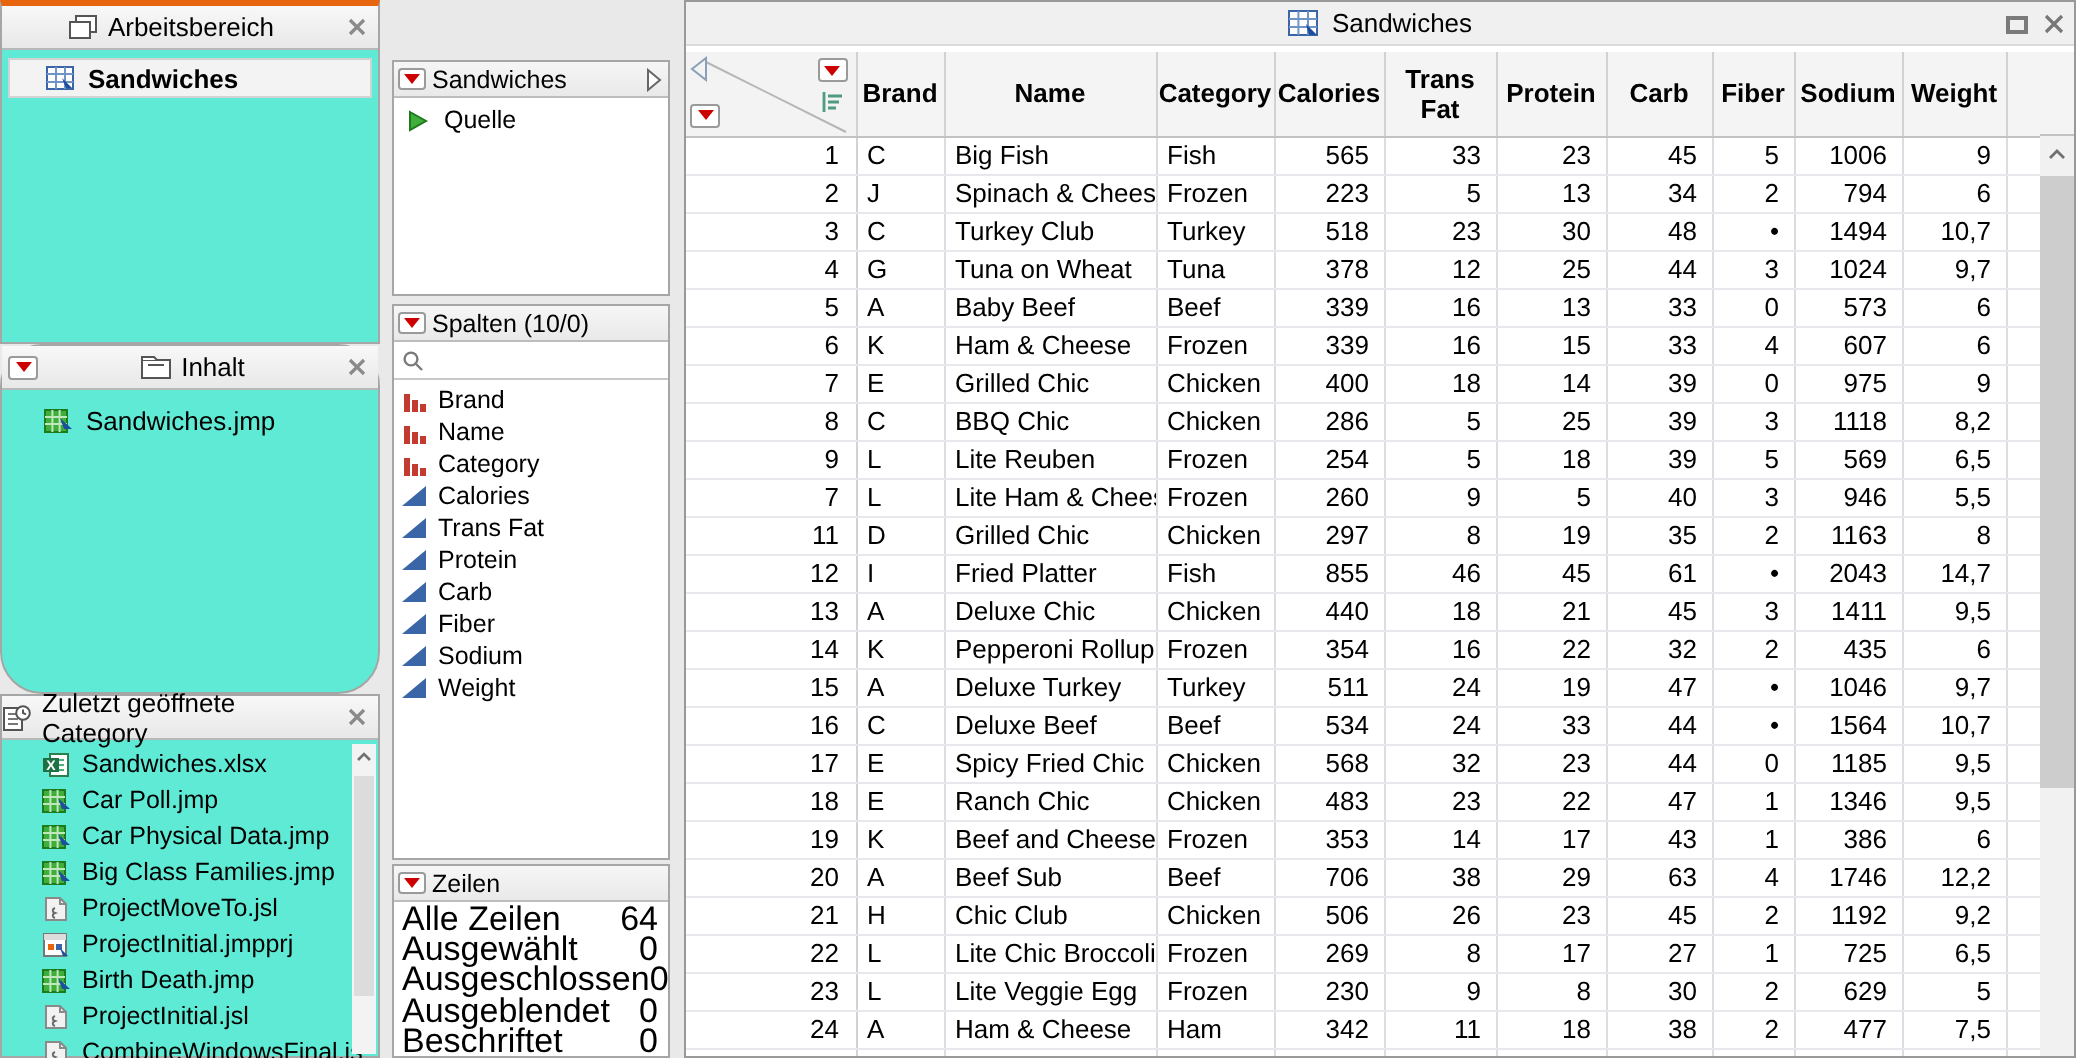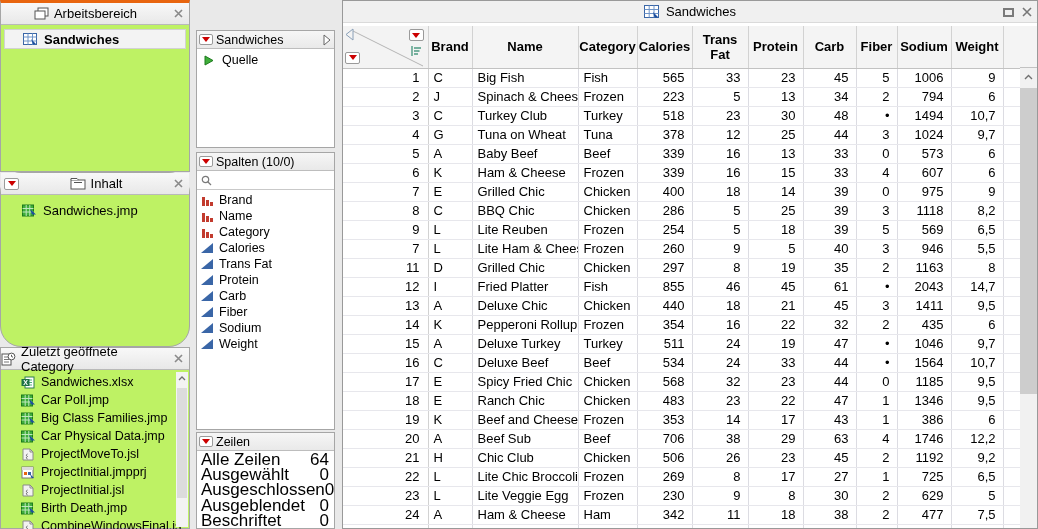--- a/index.html
+++ b/index.html
@@ -1,21 +1,21 @@
 <!DOCTYPE html>
 <html><head>
 <meta charset="utf-8">
 <style>
   * { margin:0; padding:0; box-sizing:border-box; }
   html,body { width:1038px; height:529px; overflow:hidden; background:#e9e9e9;
               font-family:"Liberation Sans", sans-serif; color:#000; }
   #app { position:relative; width:1038px; height:529px; }
 
   
-  .panel { position:absolute; background:#bef264; border:1px solid #a6a6a6; }
+  .panel { position:absolute; background:#5eead4; border:1px solid #a6a6a6; }
   .panel-header { height:22px; background:linear-gradient(#f8f8f8,#e8e8e8);
     border-bottom:1px solid #b9b9b9; display:flex; align-items:center; font-size:13px; position:relative; }
   .panel-title-wrap { flex:1; display:flex; align-items:center; justify-content:center; gap:5px; overflow:hidden; }
   .close-x { width:16px; height:16px; margin-right:3px; display:flex; align-items:center; justify-content:center; }
   .redbtn { width:15px; height:12px; background:#fff; border:1px solid #9a9a9a; border-radius:2px;
     display:flex; align-items:center; justify-content:center; margin:0 3px; flex:0 0 auto; }
   .redtri { width:0; height:0; border-left:4px solid transparent; border-right:4px solid transparent;
     border-top:5px solid #c00; }
 
   
@@ -202,31 +202,31 @@
           <span>Car Poll.jmp</span>
         </div>
         <div class="file-row">
           <span>
             <svg width="14" height="13">
               <rect x="0.5" y="1" width="11" height="11" fill="#3fae3a" stroke="#1d7a1d"></rect>
               <path d="M0.5 4.5 H11.5 M0.5 8 H11.5 M4.2 1 V12 M7.8 1 V12" stroke="#bfe8bd" stroke-width="1"></path>
               <path d="M8 5 L14 10.5 L10 10.5 Z" fill="#1d4f9e"></path>
             </svg>
           </span>
-          <span>Big Class Families.jmp</span>
+          <span>Car Physical Data.jmp</span>
         </div>
         <div class="file-row">
           <span>
             <svg width="14" height="13">
               <rect x="0.5" y="1" width="11" height="11" fill="#3fae3a" stroke="#1d7a1d"></rect>
               <path d="M0.5 4.5 H11.5 M0.5 8 H11.5 M4.2 1 V12 M7.8 1 V12" stroke="#bfe8bd" stroke-width="1"></path>
               <path d="M8 5 L14 10.5 L10 10.5 Z" fill="#1d4f9e"></path>
             </svg>
           </span>
-          <span>Car Physical Data.jmp</span>
+          <span>Big Class Families.jmp</span>
         </div>
         <div class="file-row">
           <span>
             <svg width="14" height="13">
               <path d="M2 1 H9 L12 4 V12 H2 Z" fill="#f2f2f2" stroke="#8a8a8a"></path>
               <path d="M9 1 V4 H12" fill="none" stroke="#8a8a8a"></path>
               <path d="M6.5 6 C5 6.5 5 8 6.5 8.5 C5 9 5 10.5 6.5 11" fill="none" stroke="#6a6a6a"></path>
             </svg>
           </span>
           <span>ProjectMoveTo.jsl</span>
@@ -239,36 +239,36 @@
               <rect x="3" y="6" width="3" height="3" fill="#e8650f"></rect>
               <rect x="7" y="6" width="3" height="3" fill="#3a66a7"></rect>
               <path d="M9 8 L13 12 L10.5 12 Z" fill="#1d4f9e"></path>
             </svg>
           </span>
           <span>ProjectInitial.jmpprj</span>
         </div>
         <div class="file-row">
           <span>
             <svg width="14" height="13">
+              <rect x="0.5" y="1" width="11" height="11" fill="#3fae3a" stroke="#1d7a1d"></rect>
+              <path d="M0.5 4.5 H11.5 M0.5 8 H11.5 M4.2 1 V12 M7.8 1 V12" stroke="#bfe8bd" stroke-width="1"></path>
+              <path d="M8 5 L14 10.5 L10 10.5 Z" fill="#1d4f9e"></path>
+            </svg>
+          </span>
+          <span>Birth Death.jmp</span>
+        </div>
+        <div class="file-row">
+          <span>
+            <svg width="14" height="13">
               <path d="M2 1 H9 L12 4 V12 H2 Z" fill="#f2f2f2" stroke="#8a8a8a"></path>
               <path d="M9 1 V4 H12" fill="none" stroke="#8a8a8a"></path>
               <path d="M6.5 6 C5 6.5 5 8 6.5 8.5 C5 9 5 10.5 6.5 11" fill="none" stroke="#6a6a6a"></path>
             </svg>
           </span>
           <span>ProjectInitial.jsl</span>
-        </div>
-        <div class="file-row">
-          <span>
-            <svg width="14" height="13">
-              <rect x="0.5" y="1" width="11" height="11" fill="#3fae3a" stroke="#1d7a1d"></rect>
-              <path d="M0.5 4.5 H11.5 M0.5 8 H11.5 M4.2 1 V12 M7.8 1 V12" stroke="#bfe8bd" stroke-width="1"></path>
-              <path d="M8 5 L14 10.5 L10 10.5 Z" fill="#1d4f9e"></path>
-            </svg>
-          </span>
-          <span>Birth Death.jmp</span>
         </div>
         <div class="file-row">
           <span>
             <svg width="14" height="13">
               <path d="M2 1 H9 L12 4 V12 H2 Z" fill="#f2f2f2" stroke="#8a8a8a"></path>
               <path d="M9 1 V4 H12" fill="none" stroke="#8a8a8a"></path>
               <path d="M6.5 6 C5 6.5 5 8 6.5 8.5 C5 9 5 10.5 6.5 11" fill="none" stroke="#6a6a6a"></path>
             </svg>
           </span>
           <span>CombineWindowsFinal.js</span>

